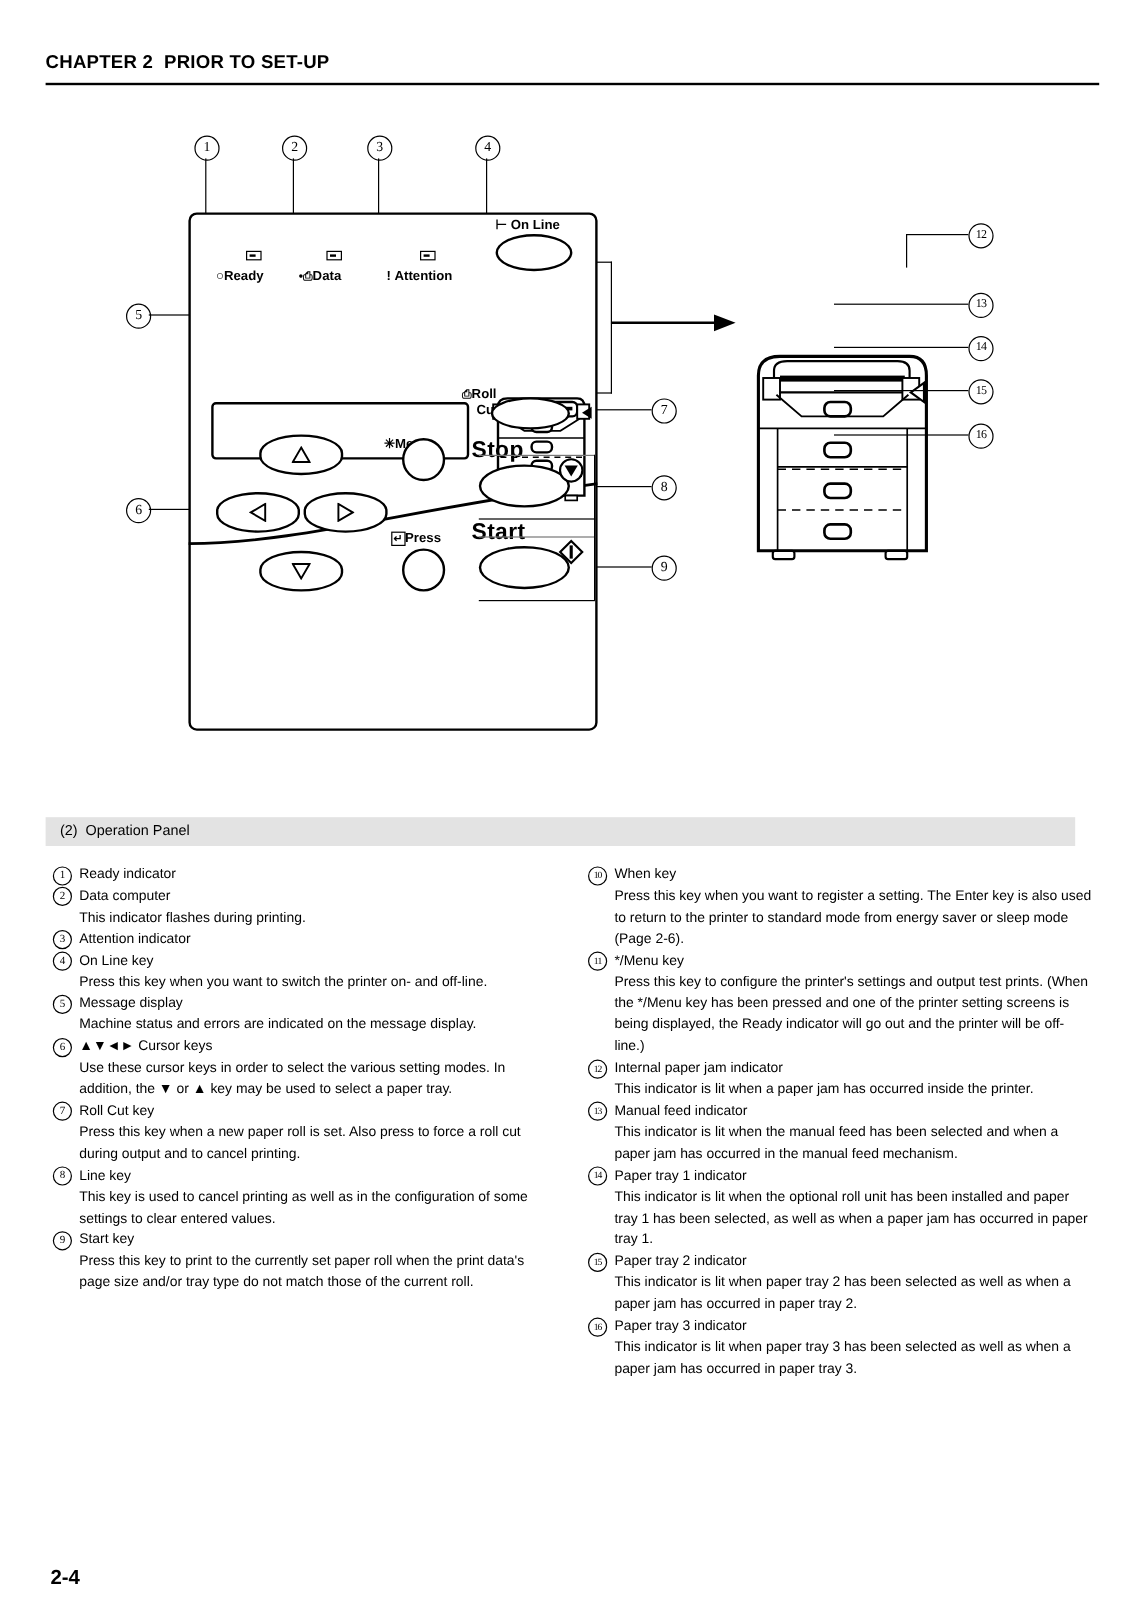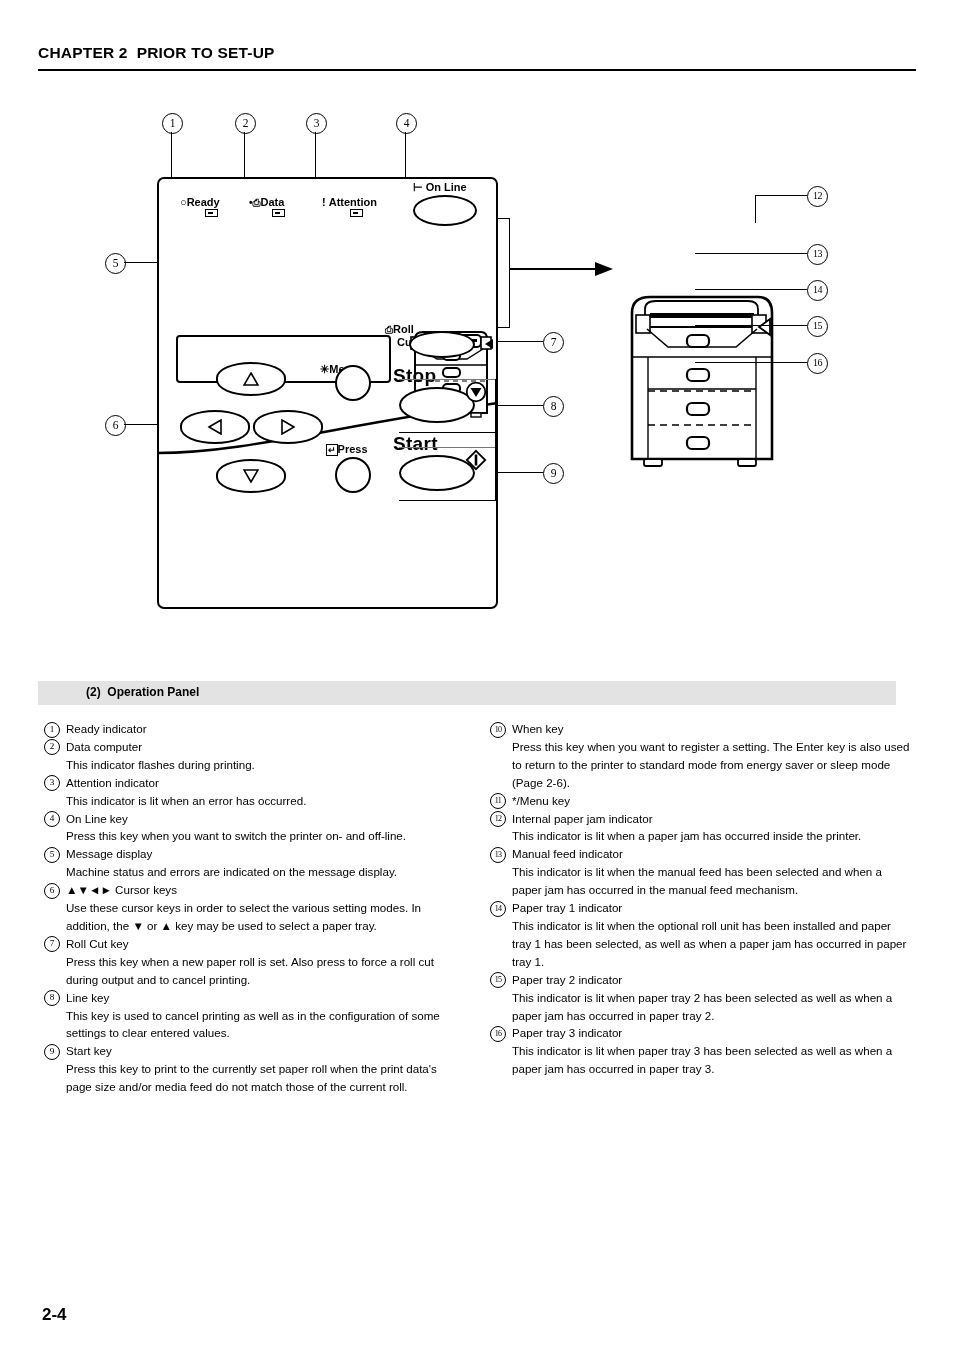--- a/index.html
+++ b/index.html
@@ -44,21 +44,21 @@
     border:2.6px solid #000;border-radius:7px;background:#fff;
     box-sizing:border-box;
   }
   
   .panel-curve{
     position:absolute;left:157px;top:300px;width:341px;height:70px;overflow:hidden;
     pointer-events:none;
   }
 
   .ind{
-    position:absolute;font-size:11px;font-weight:bold;white-space:nowrap;
+    position:absolute;font-size:11px;font-weight:bold;white-space:nowrap;margin-top:28px;
   }
   .ind .glyph{font-weight:bold;}
   .led{
     position:absolute;width:13px;height:8px;border:1.6px solid #000;box-sizing:border-box;
   }
   .led:after{
     content:"";position:absolute;left:1.5px;top:1.5px;width:5px;height:2.5px;background:#000;
   }
 
   .msgdisplay{
@@ -82,21 +82,21 @@
   .cursor-key .tri{position:absolute;left:50%;top:50%;transform:translate(-50%,-50%);}
 
   .minipr{position:absolute;left:409px;top:230px;width:86px;height:96px;}
   .bigpr{position:absolute;left:620px;top:190px;width:165px;height:188px;}
 
   
   .section-band{
     position:absolute;left:38px;top:681px;width:858px;height:24px;background:#e3e3e3;
   }
   .section-band .lbl{
-    position:absolute;left:12px;top:4px;font-size:12px;font-weight:bold;white-space:pre;margin-left:36px;
+    position:absolute;left:12px;top:4px;font-size:12px;font-weight:normal;white-space:pre;
   }
 
   
   .col{position:absolute;top:720px;font-size:11.6px;line-height:17.9px;}
   .col.left{left:44px;width:420px;}
   .col.right{left:490px;width:420px;}
 
   .item{position:relative;margin:0;padding:0;}
   .item .head{position:relative;padding-left:22px;white-space:nowrap;}
   .item .marker{
@@ -319,21 +319,20 @@
   <div class="col left" id="col-left">
       <div class="item">
         <div class="head"><span class="marker">1</span><span>Ready indicator</span></div>
       </div>
       <div class="item">
         <div class="head"><span class="marker">2</span><span>Data computer</span></div>
         <div class="desc">This indicator flashes during printing.</div>
       </div>
       <div class="item">
         <div class="head"><span class="marker">3</span><span>Attention indicator</span></div>
-        <div class="desc">This indicator is lit when an error has occurred.</div>
       </div>
       <div class="item">
         <div class="head"><span class="marker">4</span><span>On Line key</span></div>
         <div class="desc">Press this key when you want to switch the printer on- and off-line.</div>
       </div>
       <div class="item">
         <div class="head"><span class="marker">5</span><span>Message display</span></div>
         <div class="desc">Machine status and errors are indicated on the message display.</div>
       </div>
       <div class="item">
@@ -343,30 +342,31 @@
       <div class="item">
         <div class="head"><span class="marker">7</span><span>Roll Cut key</span></div>
         <div class="desc">Press this key when a new paper roll is set. Also press to force a roll cut during output and to cancel printing.</div>
       </div>
       <div class="item">
         <div class="head"><span class="marker">8</span><span>Line key</span></div>
         <div class="desc">This key is used to cancel printing as well as in the configuration of some settings to clear entered values.</div>
       </div>
       <div class="item">
         <div class="head"><span class="marker">9</span><span>Start key</span></div>
-        <div class="desc">Press this key to print to the currently set paper roll when the print data's page size and/or media feed do not match those of the current roll.</div>
+        <div class="desc">Press this key to print to the currently set paper roll when the print data's page size and/or tray type do not match those of the current roll.</div>
       </div>
     </div>
   <div class="col right" id="col-right">
       <div class="item">
         <div class="head"><span class="marker two">10</span><span>When key</span></div>
         <div class="desc">Press this key when you want to register a setting. The Enter key is also used to return to the printer to standard mode from energy saver or sleep mode (Page 2-6).</div>
       </div>
       <div class="item">
         <div class="head"><span class="marker two">11</span><span>*/Menu key</span></div>
+        <div class="desc">Press this key to configure the printer's settings and output test prints. (When the */Menu key has been pressed and one of the printer setting screens is being displayed, the Ready indicator will go out and the printer will be off-line.)</div>
       </div>
       <div class="item">
         <div class="head"><span class="marker two">12</span><span>Internal paper jam indicator</span></div>
         <div class="desc">This indicator is lit when a paper jam has occurred inside the printer.</div>
       </div>
       <div class="item">
         <div class="head"><span class="marker two">13</span><span>Manual feed indicator</span></div>
         <div class="desc">This indicator is lit when the manual feed has been selected and when a paper jam has occurred in the manual feed mechanism.</div>
       </div>
       <div class="item">

